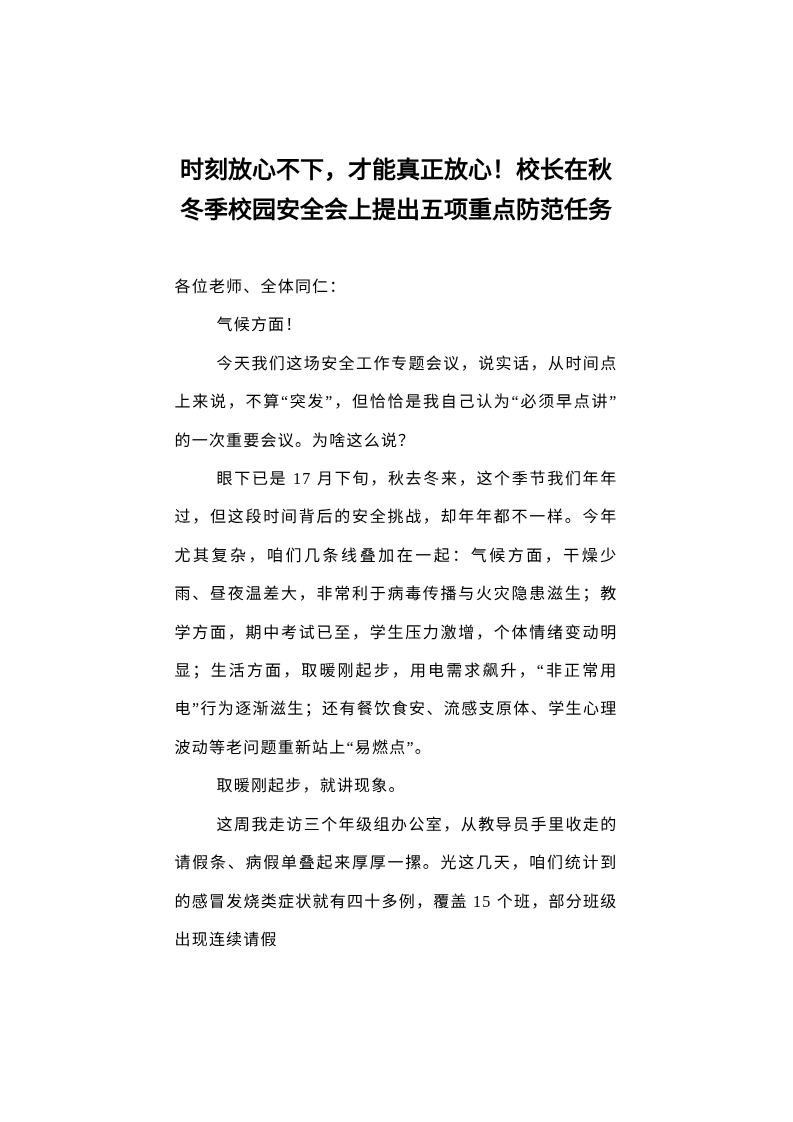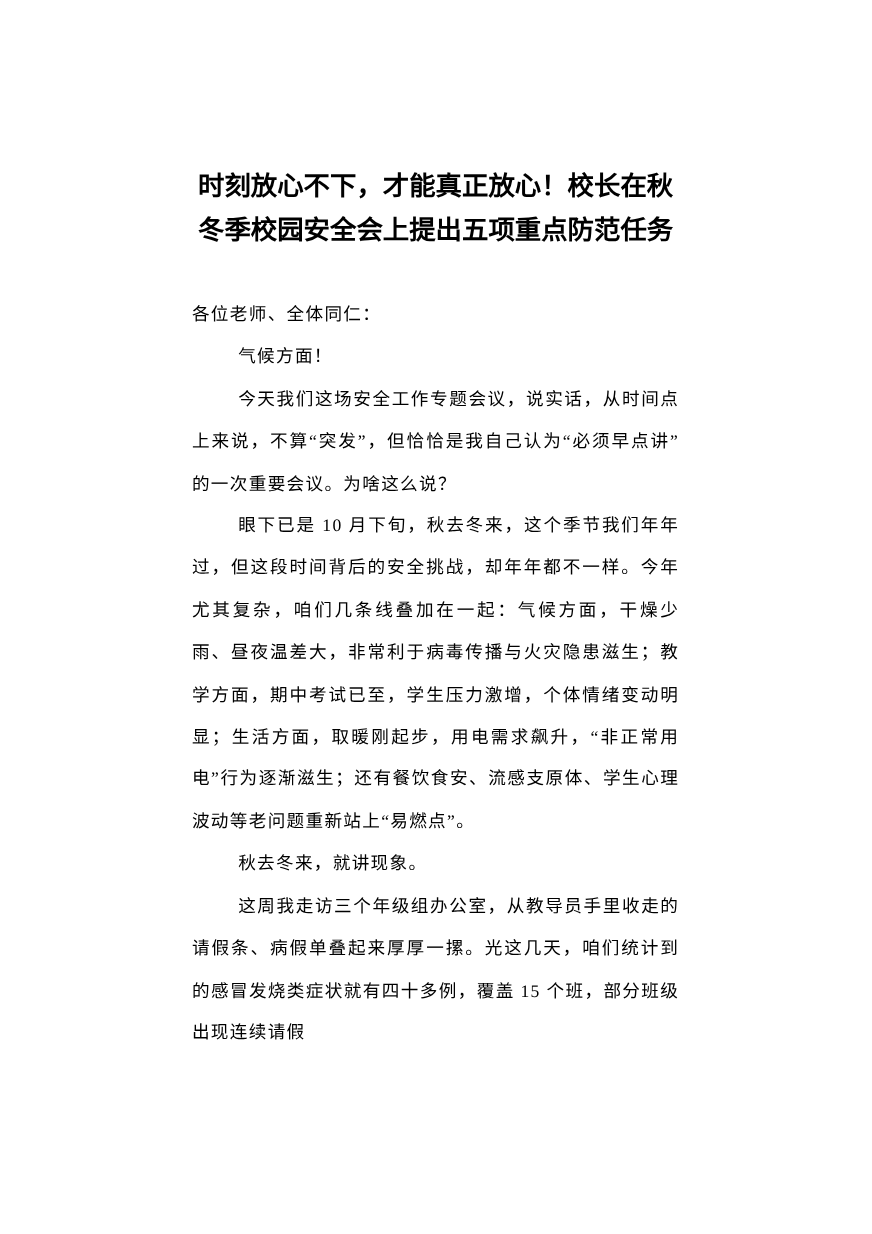--- a/index.html
+++ b/index.html
@@ -50,17 +50,17 @@
 </head>
 <body>
 
 <div class="page">
   <h1 class="doc-title">时刻放心不下，才能真正放心！校长在秋冬季校园安全会上提出五项重点防范任务</h1>
 
   <div class="doc-body">
     <p>各位老师、全体同仁：</p>
     <p class="indent">气候方面！</p>
     <p class="indent">今天我们这场安全工作专题会议，说实话，从时间点上来说，不算“突发”，但恰恰是我自己认为“必须早点讲”的一次重要会议。为啥这么说？</p>
-    <p class="indent">眼下已是 10 月下旬，秋去冬来，这个季节我们年年过，但这段时间背后的安全挑战，却年年都不一样。今年尤其复杂，咱们几条线叠加在一起：气候方面，干燥少雨、昼夜温差大，非常利于病毒传播与火灾隐患滋生；教学方面，期中考试已至，学生压力激增，个体情绪变动明显；生活方面，取暖刚起步，用电需求飙升，“非正常用电”行为逐渐滋生；还有餐饮食安、流感支原体、学生心理波动等老问题重新站上“易燃点”。</p>
-    <p class="indent">秋去冬来，就讲现象。</p>
+    <p class="indent">眼下已是 17 月下旬，秋去冬来，这个季节我们年年过，但这段时间背后的安全挑战，却年年都不一样。今年尤其复杂，咱们几条线叠加在一起：气候方面，干燥少雨、昼夜温差大，非常利于病毒传播与火灾隐患滋生；教学方面，期中考试已至，学生压力激增，个体情绪变动明显；生活方面，取暖刚起步，用电需求飙升，“非正常用电”行为逐渐滋生；还有餐饮食安、流感支原体、学生心理波动等老问题重新站上“易燃点”。</p>
+    <p class="indent">取暖刚起步，就讲现象。</p>
     <p class="indent">这周我走访三个年级组办公室，从教导员手里收走的请假条、病假单叠起来厚厚一摞。光这几天，咱们统计到的感冒发烧类症状就有四十多例，覆盖 15 个班，部分班级出现连续请假</p>
   </div>
 </div>
 
 </body></html>

